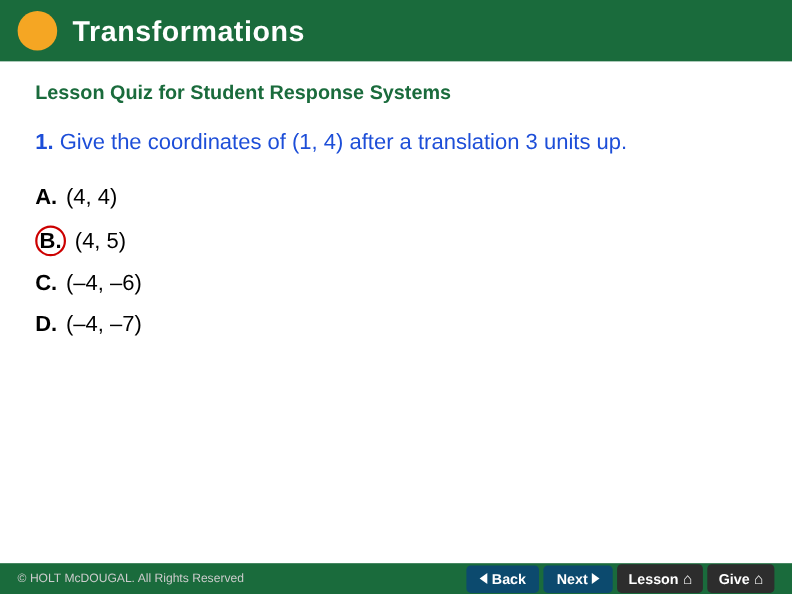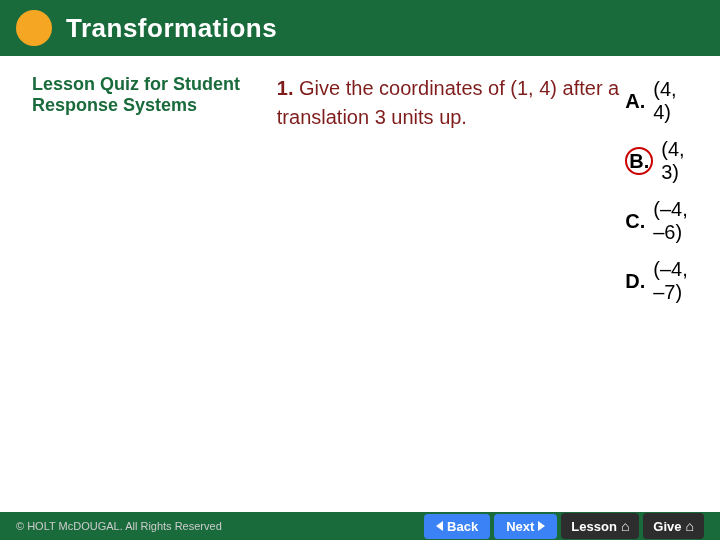--- a/index.html
+++ b/index.html
@@ -43,34 +43,34 @@
       font-weight: bold;
       letter-spacing: 0.5px;
     }
 
     
     .content {
       flex: 1;
       background: #ffffff;
       padding: 18px 32px 12px 32px;
       display: flex;
-      flex-direction: row;
+      flex-direction: column;
     }
 
     .subtitle {
       color: #1a6b3c;
       font-size: 18px;
       font-weight: bold;
       margin-bottom: 20px;
       border-bottom: none;
     }
 
     .question {
       font-size: 20px;
-      color: #7f1d1d;
+      color: #1d4ed8;
       margin-bottom: 20px;
       line-height: 1.45;
     }
 
     .question .q-num {
       font-weight: bold;
     }
 
     .options {
       display: flex;
@@ -120,21 +120,21 @@
       font-size: 11px;
     }
 
     .footer-buttons {
       display: flex;
       align-items: center;
       gap: 4px;
     }
 
     .footer-btn {
-      background: #3b82f6;
+      background: #0c4a6e;
       color: #ffffff;
       border: none;
       border-radius: 4px;
       padding: 5px 12px;
       font-size: 13px;
       font-weight: bold;
       cursor: pointer;
       display: flex;
       align-items: center;
       gap: 4px;
@@ -197,21 +197,21 @@
 
     <div class="options">
 
       <div class="option">
         <span class="option-letter">A.</span>
         <span>(4, 4)</span>
       </div>
 
       <div class="option">
         <span class="option-b-circle">B.</span>
-        <span>(4, 3)</span>
+        <span>(4, 5)</span>
       </div>
 
       <div class="option">
         <span class="option-letter">C.</span>
         <span>(–4, –6)</span>
       </div>
 
       <div class="option">
         <span class="option-letter">D.</span>
         <span>(–4, –7)</span>

